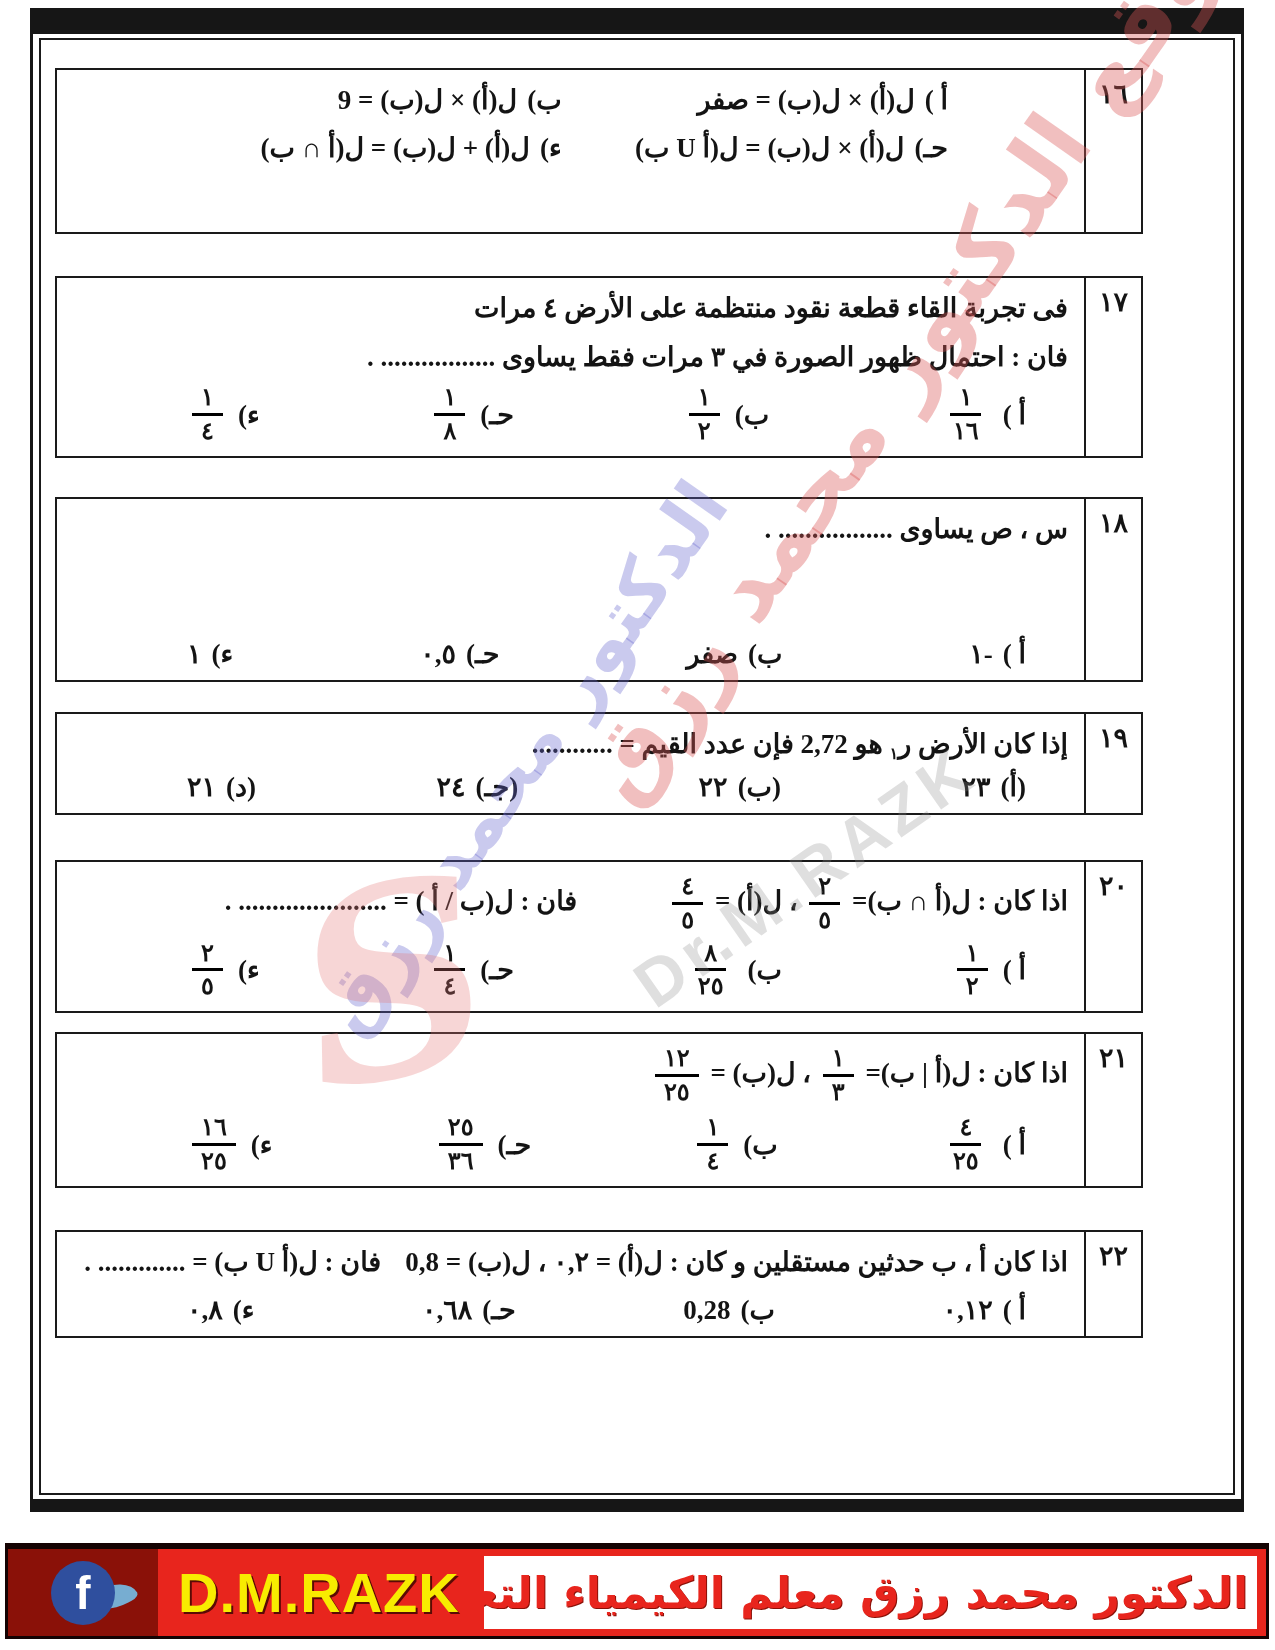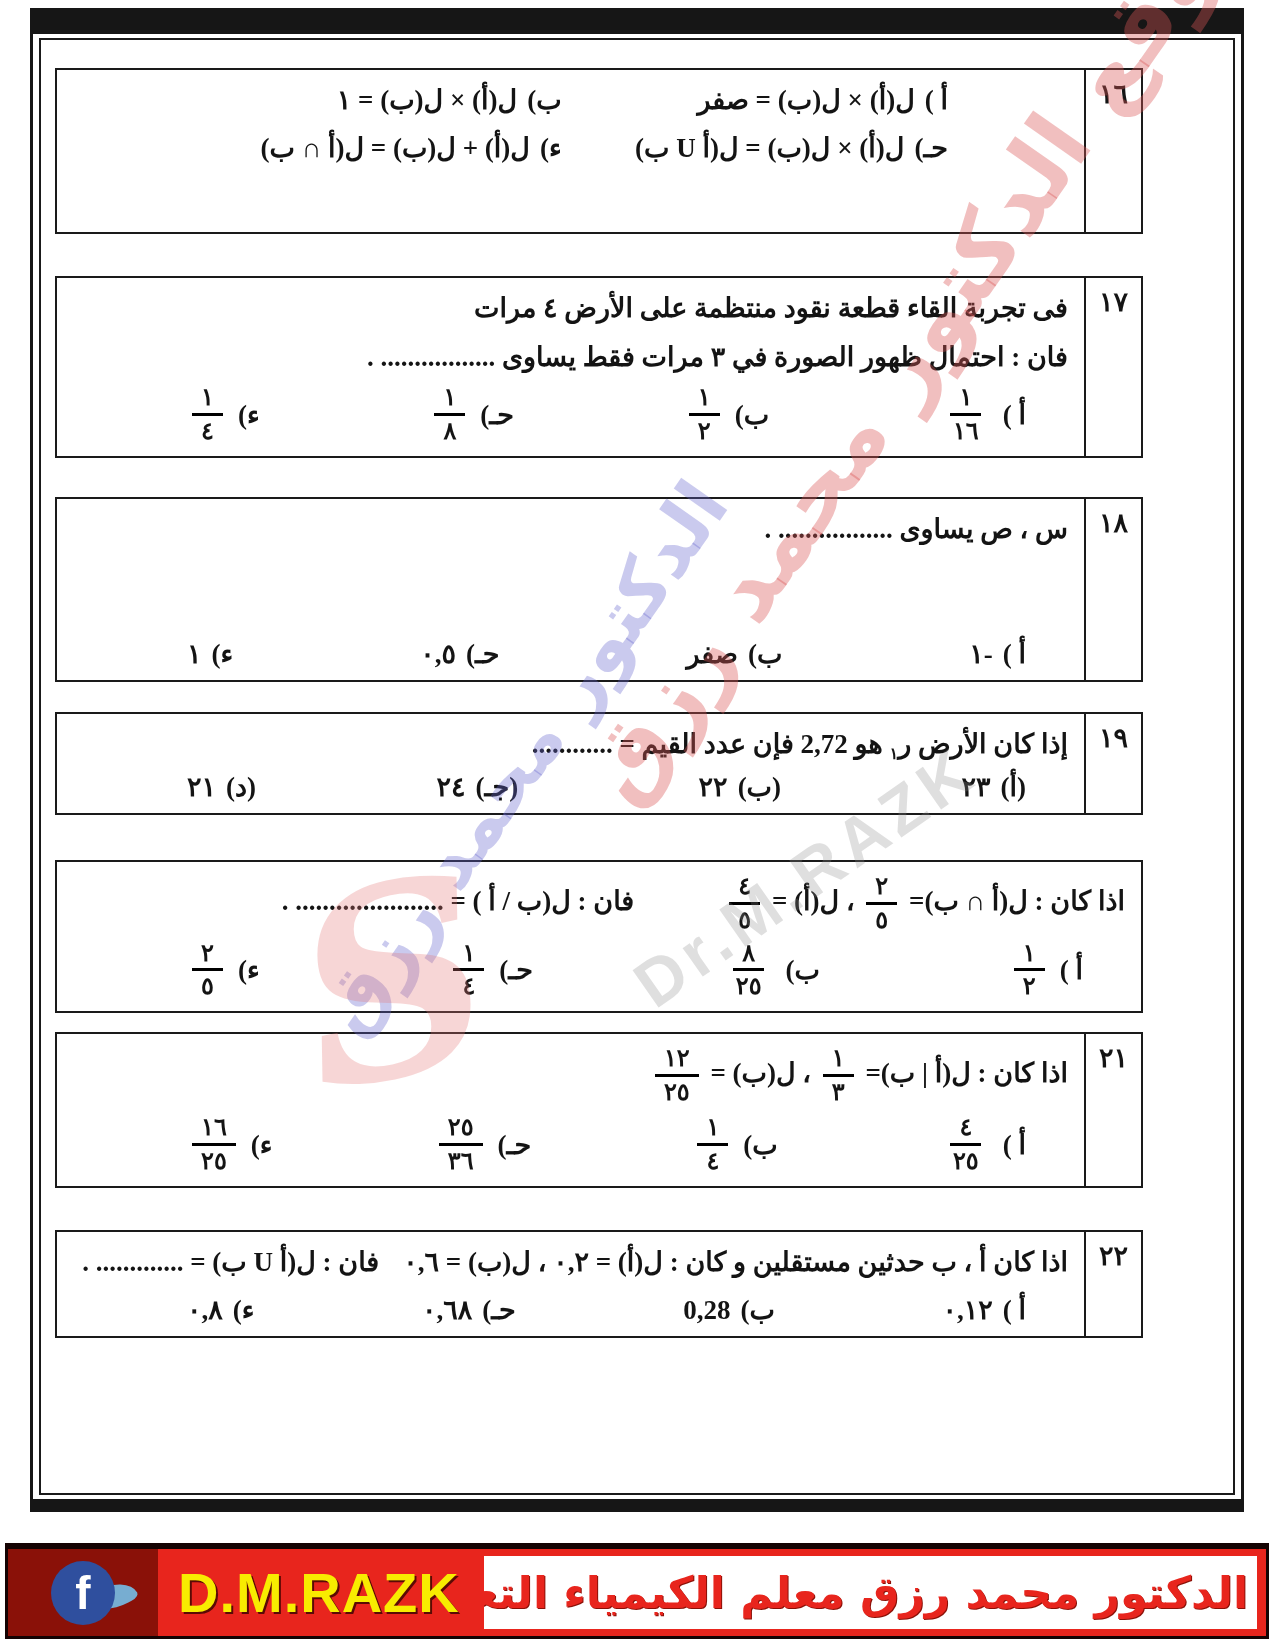--- a/index.html
+++ b/index.html
@@ -93,21 +93,21 @@
     <div class="qbox" style="top: 68px; min-height: 166px;">
       <div class="qnum">١٦</div>
       <div class="qbody">
         <div class="opts grid2">
           <div class="opt">
             <span>أ )</span>
             <span><span>ل(أ) × ل(ب) = صفر</span></span>
           </div>
           <div class="opt">
             <span>ب)</span>
-            <span><span>ل(أ) × ل(ب) = ١</span></span>
+            <span><span>ل(أ) × ل(ب) = 9</span></span>
           </div>
           <div class="opt">
             <span>حـ)</span>
             <span><span>ل(أ) × ل(ب) = ل(أ U ب)</span></span>
           </div>
           <div class="opt">
             <span>ء)</span>
             <span><span>ل(أ) + ل(ب) = ل(أ ∩ ب)</span></span>
           </div>
         </div>
@@ -198,20 +198,21 @@
             <span><span>٢٤</span></span>
           </div>
           <div class="opt">
             <span>(د)</span>
             <span><span>٢١</span></span>
           </div>
         </div>
       </div>
     </div>
     <div class="qbox" style="top: 860px; min-height: 152px;">
+      <div class="qnum">٢٠</div>
       <div class="qbody">
         <div class="qlines">
           <div class="qline"><span>اذا كان : ل(أ ∩ ب)= </span><span class="frac">
               <span class="fn">٢</span>
               <span class="fd">٥</span>
             </span><span> ، ل(أ) = </span><span class="frac">
               <span class="fn">٤</span>
               <span class="fd">٥</span>
             </span><span class="gap" style="width: 90px;"></span><span>فان : ل(ب / أ ) = ...................... .</span></div>
         </div>
@@ -288,21 +289,21 @@
                 <span class="fd">٢٥</span>
               </span></span>
           </div>
         </div>
       </div>
     </div>
     <div class="qbox" style="top: 1230px; min-height: 108px;">
       <div class="qnum">٢٢</div>
       <div class="qbody">
         <div class="qlines">
-          <div class="qline"><span>اذا كان أ ، ب حدثين مستقلين و كان : ل(أ) = ٠,٢ ، ل(ب) = ٠,٦</span><span class="gap" style="width: 24px;"></span><span>فان : ل(أ U ب) = ............. .</span></div>
+          <div class="qline"><span>اذا كان أ ، ب حدثين مستقلين و كان : ل(أ) = ٠,٢ ، ل(ب) = 0,8</span><span class="gap" style="width: 24px;"></span><span>فان : ل(أ U ب) = ............. .</span></div>
         </div>
         <div class="opts">
           <div class="opt">
             <span>أ )</span>
             <span><span>٠,١٢</span></span>
           </div>
           <div class="opt">
             <span>ب)</span>
             <span><span>0,28</span></span>
           </div>

